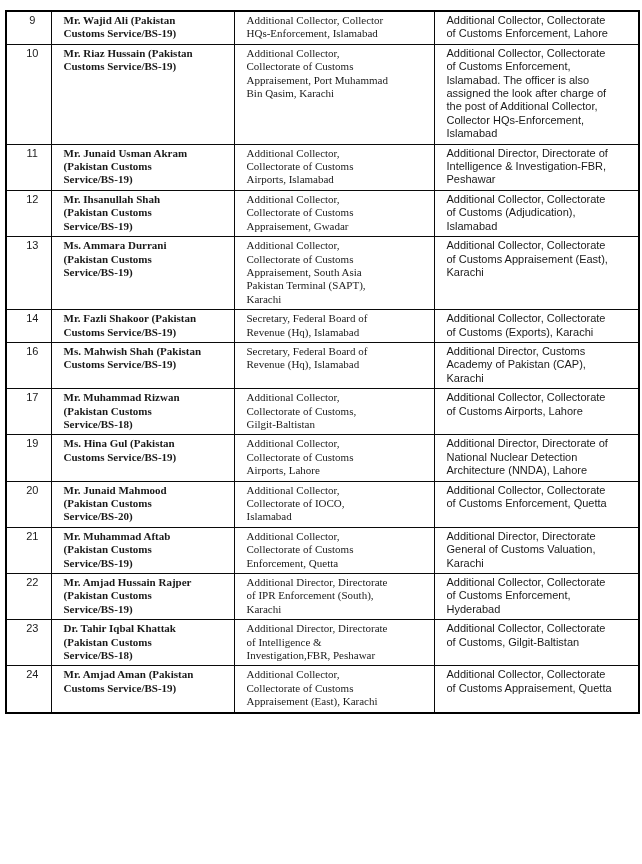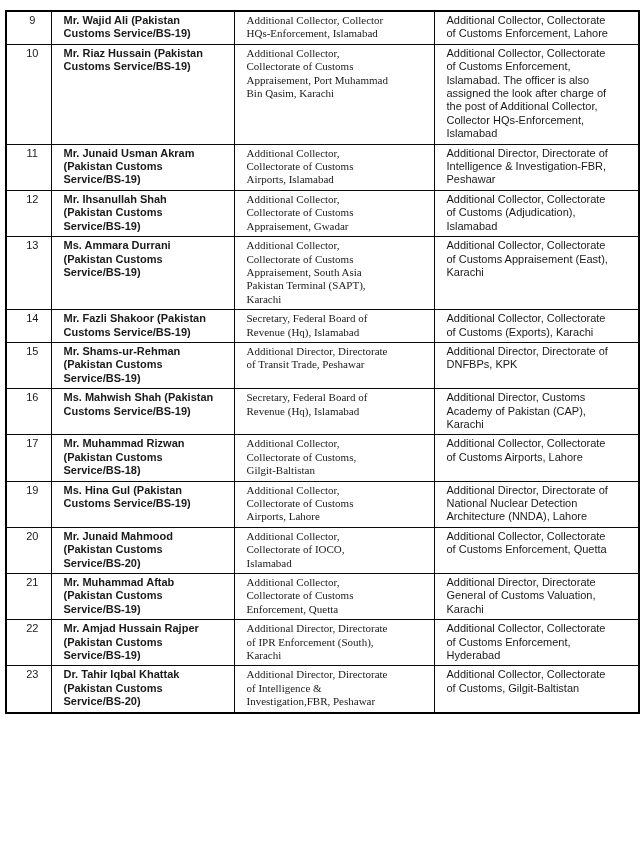--- a/index.html
+++ b/index.html
@@ -38,20 +38,21 @@
   }
   td.c-no {
     text-align: center;
     padding: 2px 2px 3px 10px;
     color: #1a1a1a;
   }
   td.c-name {
     font-weight: bold;
     color: #111111;
     padding-left: 11px;
+    font-family: Liberation Serif, serif;
   }
   td.c-from { padding-left: 12px; font-family: Liberation Serif, serif; }
   td.c-to   { padding-left: 11px; }
 </style>
 </head>
 <body>
 
 <div class="page">
   <table class="doc-table">
     <colgroup>
@@ -127,30 +128,20 @@
         <tr>
     <td class="c-no">14</td>
     <td class="c-name">Mr. Fazli Shakoor (Pakistan
 Customs Service/BS-19)</td>
     <td class="c-from">Secretary, Federal Board of
 Revenue (Hq), Islamabad</td>
     <td class="c-to">Additional Collector, Collectorate
 of Customs (Exports), Karachi</td>
   </tr>
         <tr>
-    <td class="c-no">15</td>
-    <td class="c-name">Mr. Shams-ur-Rehman
-(Pakistan Customs
-Service/BS-19)</td>
-    <td class="c-from">Additional Director, Directorate
-of Transit Trade, Peshawar</td>
-    <td class="c-to">Additional Director, Directorate of
-DNFBPs, KPK</td>
-  </tr>
-        <tr>
     <td class="c-no">16</td>
     <td class="c-name">Ms. Mahwish Shah (Pakistan
 Customs Service/BS-19)</td>
     <td class="c-from">Secretary, Federal Board of
 Revenue (Hq), Islamabad</td>
     <td class="c-to">Additional Director, Customs
 Academy of Pakistan (CAP),
 Karachi</td>
   </tr>
         <tr>
@@ -207,22 +198,32 @@
 of IPR Enforcement (South),
 Karachi</td>
     <td class="c-to">Additional Collector, Collectorate
 of Customs Enforcement,
 Hyderabad</td>
   </tr>
         <tr>
     <td class="c-no">23</td>
     <td class="c-name">Dr. Tahir Iqbal Khattak
 (Pakistan Customs
-Service/BS-20)</td>
+Service/BS-18)</td>
     <td class="c-from">Additional Director, Directorate
 of Intelligence &amp;
 Investigation,FBR, Peshawar</td>
     <td class="c-to">Additional Collector, Collectorate
 of Customs, Gilgit-Baltistan</td>
+  </tr>
+        <tr>
+    <td class="c-no">24</td>
+    <td class="c-name">Mr. Amjad Aman (Pakistan
+Customs Service/BS-19)</td>
+    <td class="c-from">Additional Collector,
+Collectorate of Customs
+Appraisement (East), Karachi</td>
+    <td class="c-to">Additional Collector, Collectorate
+of Customs Appraisement, Quetta</td>
   </tr>
       </tbody>
   </table>
 </div>
 
 </body></html>

